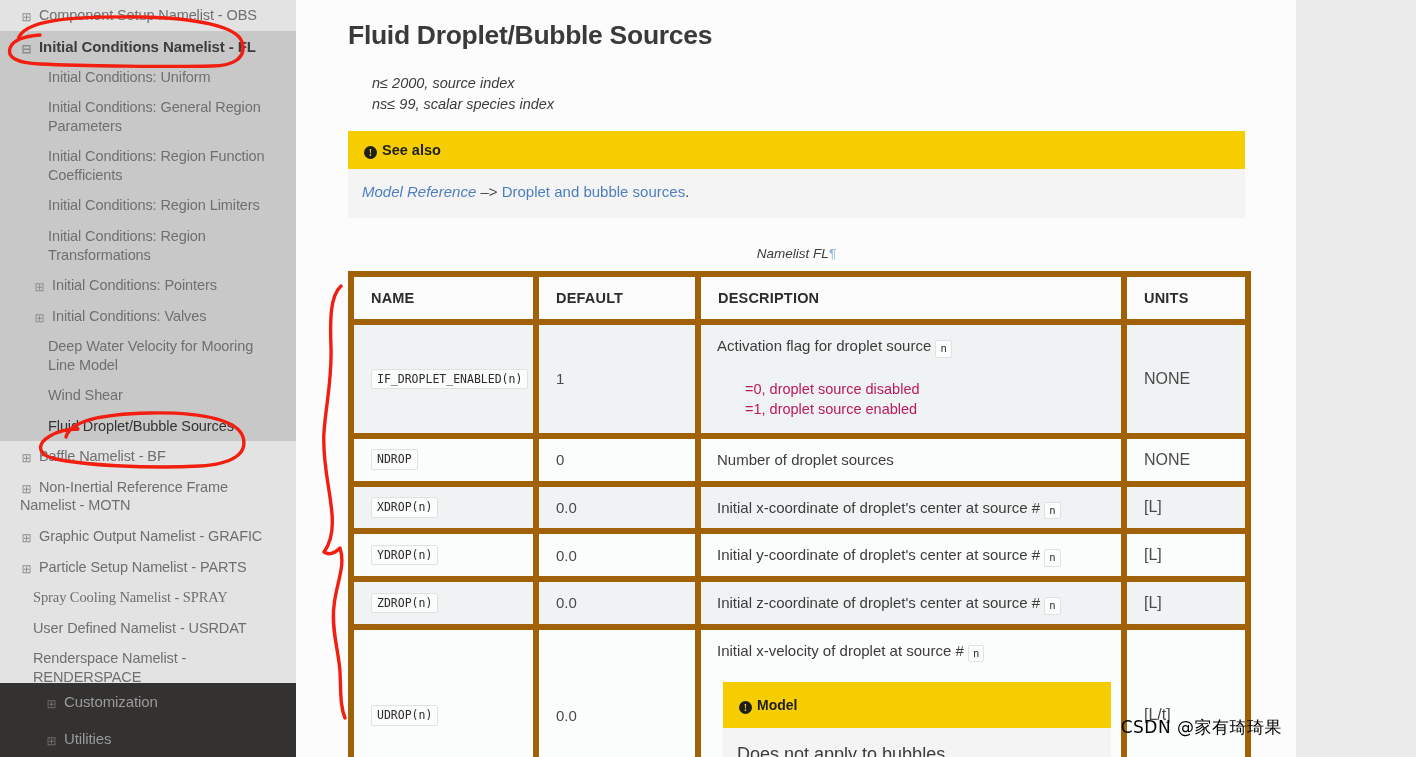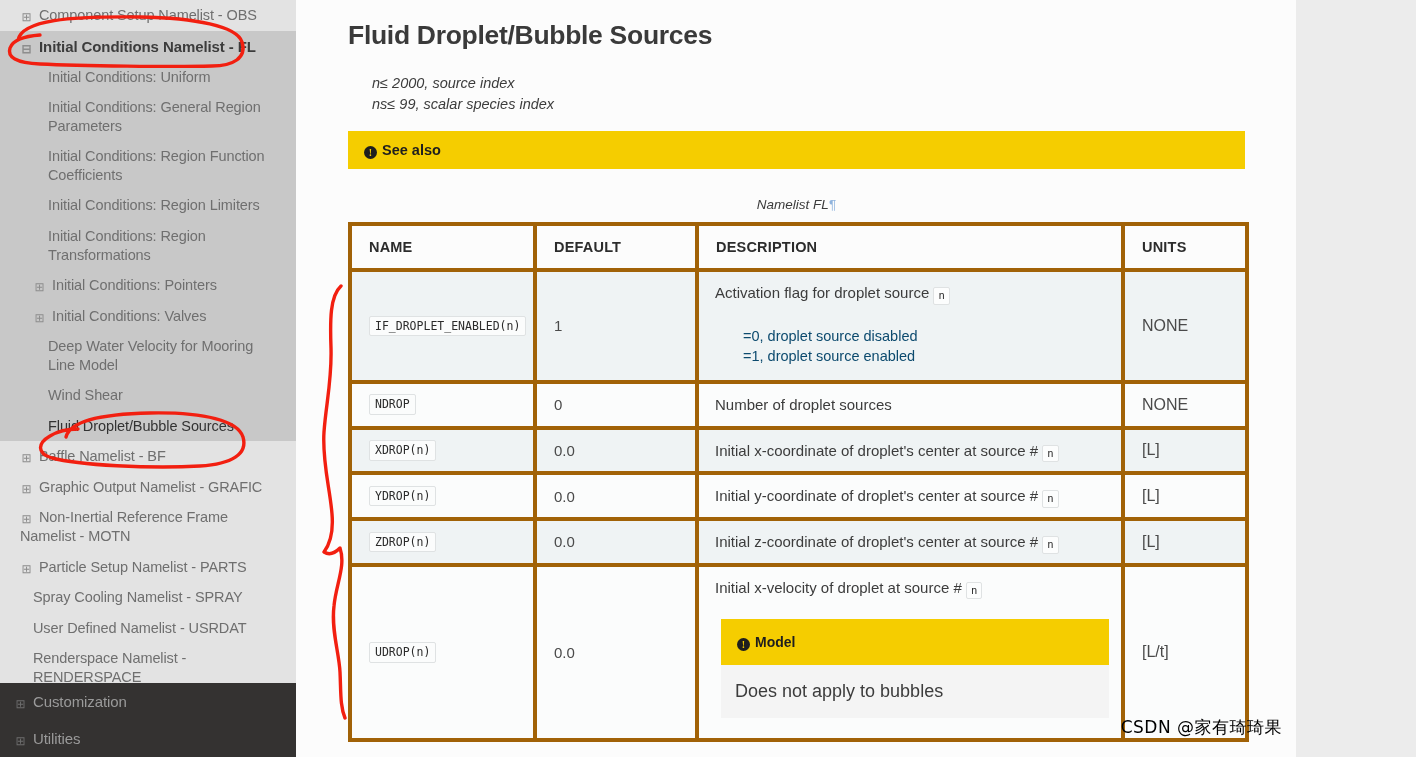--- a/index.html
+++ b/index.html
@@ -43,21 +43,21 @@
   .nav-item.lvl2-tg { padding-left: 33px; }
   .nav-item.active-parent {
     color: #3c3c3c;
     font-weight: bold;
     font-size: 15px;
   }
   .nav-item.current {
     color: #333;
   }
   #group-fl { background: #c8c8c8; }
-  #darkzone { background: #343231; }
+  #darkzone { background: #343231; padding-left: 31px; }
   #darkzone .nav-item { color: #9a9a9a; font-size: 15px; padding: 9px 14px 9px 14px; }
   #darkzone .nav-item .tgl { color: #6d6d6d; }
 
   
   #main {
     position: absolute; left: 296px; top: 0;
     width: 1000px; height: 757px;
     background: #fcfcfc;
     overflow: hidden;
   }
@@ -122,21 +122,21 @@
   #tbl-caption .pilcrow { color: #8fb3dd; font-style: normal; }
 
   
   table#params {
     margin: 10px 0 0 52px;
     width: 897px;
     border-collapse: collapse;
     table-layout: fixed;
   }
   table#params th, table#params td {
-    border: 4px solid #a16207;
+    border: 6px solid #a16207;
     vertical-align: middle;
     text-align: left;
   }
   table#params thead th {
     background: #fcfcfc;
     font-size: 14.5px;
     font-weight: bold;
     color: #2c2c2c;
     letter-spacing: 0.2px;
     padding: 13px 0 13px 17px;
@@ -176,21 +176,21 @@
     border: 1px solid #dfe2e3;
     border-radius: 2px;
     padding: 2px 4px;
     line-height: 1.1;
     vertical-align: baseline;
     position: relative; top: 1px;
   }
   .sublines {
     margin: 22px 0 4px 28px;
     font-size: 14.5px;
-    color: #0c4a6e;
+    color: #be185d;
     line-height: 1.38;
   }
   .note-box { margin: 20px 0 10px 6px; width: 388px; }
   .note-box .adm-title { padding: 13px 0 13px 16px; font-size: 14px; }
   .note-box .adm-body { padding: 13px 0 14px 14px; font-size: 18px; }
 
   
   #annot { position: absolute; left: 0; top: 0; width: 1416px; height: 757px; pointer-events: none; }
 
   
@@ -232,29 +232,29 @@
       </div>
       <div class="nav-item lvl2"><span>Deep Water Velocity for Mooring Line Model</span></div>
       <div class="nav-item lvl2"><span>Wind Shear</span></div>
       <div class="nav-item lvl2 current"><span>Fluid Droplet/Bubble Sources</span></div>
     </div>
 
     <div class="nav-item lvl1">
       <span class="tgl">⊞</span><span>Baffle Namelist - BF</span>
     </div>
     <div class="nav-item lvl1">
+      <span class="tgl">⊞</span><span>Non-Inertial Reference Frame Namelist - MOTN</span>
+    </div>
+    <div class="nav-item lvl1">
       <span class="tgl">⊞</span><span>Graphic Output Namelist - GRAFIC</span>
-    </div>
-    <div class="nav-item lvl1">
-      <span class="tgl">⊞</span><span>Non-Inertial Reference Frame Namelist - MOTN</span>
     </div>
     <div class="nav-item lvl1">
       <span class="tgl">⊞</span><span>Particle Setup Namelist - PARTS</span>
     </div>
-    <div class="nav-item lvl1" style="padding-left:33px;"><span>Spray Cooling Namelist - SPRAY</span></div>
+    <div class="nav-item lvl1" style="padding-left:33px;font-family:Liberation Serif, serif;"><span>Spray Cooling Namelist - SPRAY</span></div>
     <div class="nav-item lvl1" style="padding-left:33px;"><span>User Defined Namelist - USRDAT</span></div>
     <div class="nav-item lvl1" style="padding-left:33px;"><span>Renderspace Namelist - RENDERSPACE</span></div>
 
     <div id="darkzone" style="position:absolute;left:0;bottom:0;width:296px;">
       <div class="nav-item">
         <span class="tgl">⊞</span><span>Customization</span>
       </div>
       <div class="nav-item">
         <span class="tgl">⊞</span><span>Utilities</span>
       </div>
@@ -274,20 +274,25 @@
       <div>
         <span>ns</span><span class="le">≤</span>
         <span>99,</span>
         <span>scalar species index</span>
       </div>
     </div>
 
     <div class="admonition">
       <div class="adm-title">
         <span class="exc">!</span><span>See also</span>
+      </div>
+      <div class="adm-body">
+        <span class="ital-link">Model Reference</span>
+        <span class="arrow">–&gt;</span>
+        <span class="lnk">Droplet and bubble sources</span><span>.</span>
       </div>
     </div>
 
     <div id="tbl-caption">
       <span>Namelist FL</span><span class="pilcrow">¶</span>
     </div>
 
     <table id="params">
       <colgroup>
         <col class="c-name">

